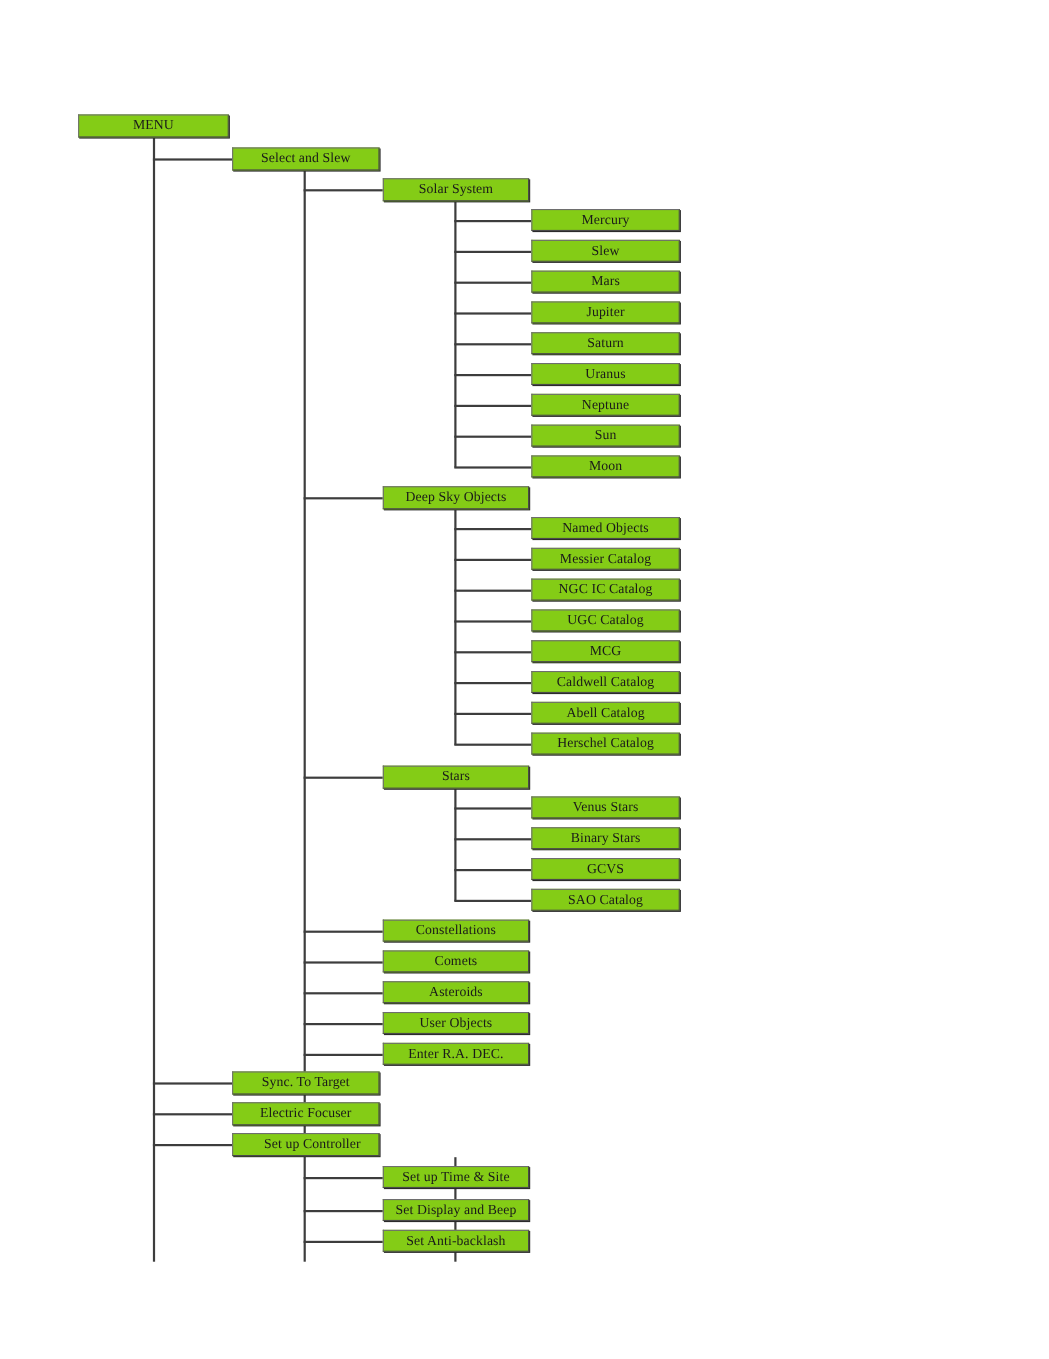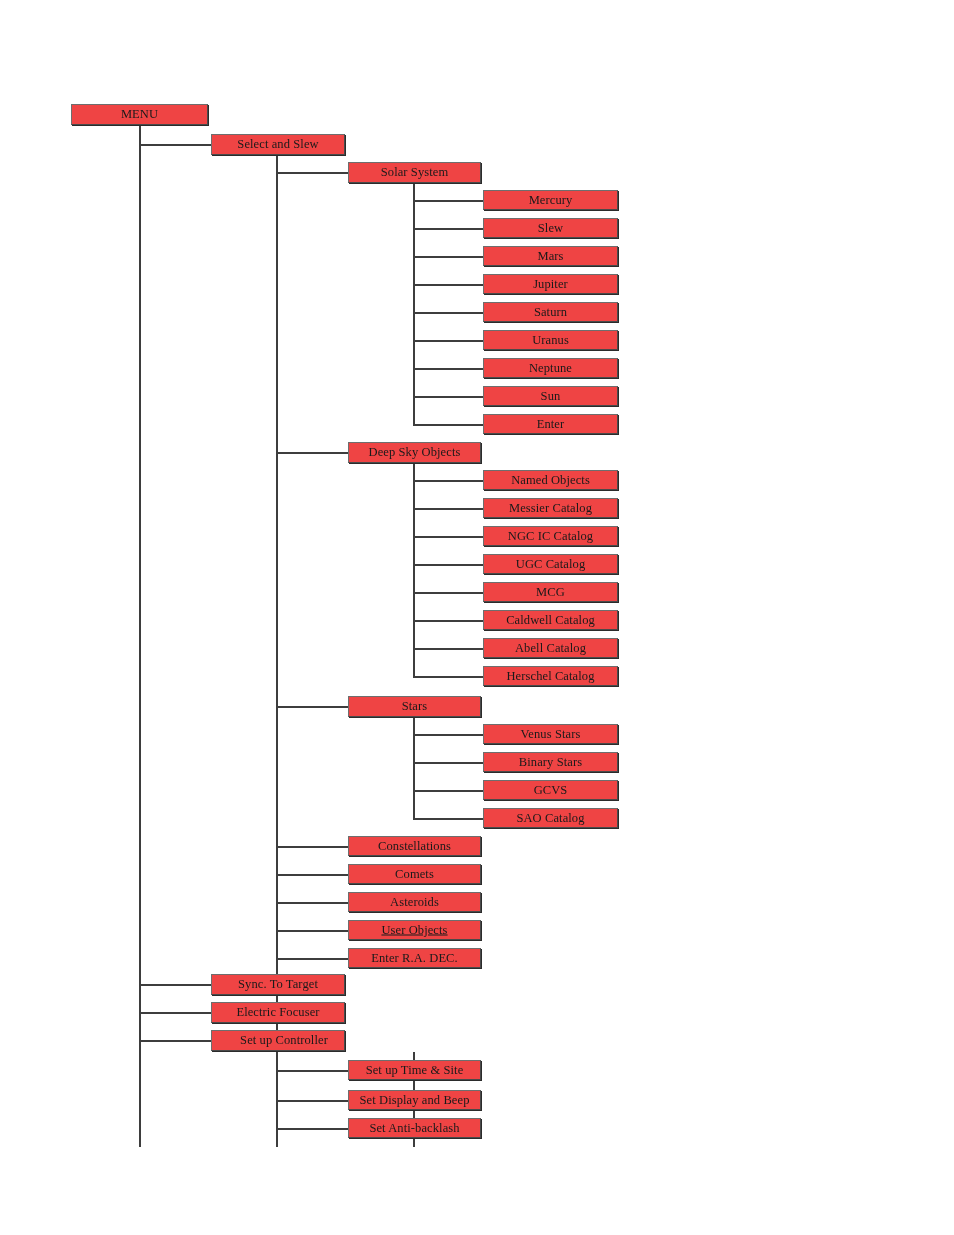--- a/index.html
+++ b/index.html
@@ -17,21 +17,21 @@
   #diagram {
     position: absolute;
     left: 0;
     top: 0;
     width: 954px;
     height: 1235px;
   }
   .node {
     position: absolute;
     box-sizing: border-box;
-    background: #ef4444;
+    background: #84cc16;
     border: 1px solid #4a4a4a;
     border-top-color: #6e6e6e;
     border-left-color: #6e6e6e;
     box-shadow: 1px 1px 0 0 #2b2b2b;
     color: #1a1a1a;
     font-size: 12.5px;
     line-height: 1;
     display: flex;
     align-items: center;
     justify-content: center;
@@ -142,21 +142,21 @@
   <div class="node" style="left:483px; top:330px; width:135px; height:20px;">
       <span class="label">Uranus</span>
     </div>
   <div class="node" style="left:483px; top:358px; width:135px; height:20px;">
       <span class="label">Neptune</span>
     </div>
   <div class="node" style="left:483px; top:386px; width:135px; height:20px;">
       <span class="label">Sun</span>
     </div>
   <div class="node" style="left:483px; top:414px; width:135px; height:20px;">
-      <span class="label">Enter</span>
+      <span class="label">Moon</span>
     </div>
 
   <div class="node" style="left:348px; top:442px; width:133px; height:21px;">
       <span class="label">Deep Sky Objects</span>
     </div>
 
   <div class="node" style="left:483px; top:470px; width:135px; height:20px;">
       <span class="label">Named Objects</span>
     </div>
   <div class="node" style="left:483px; top:498px; width:135px; height:20px;">
@@ -200,21 +200,21 @@
 
   <div class="node" style="left:348px; top:836px; width:133px; height:20px;">
       <span class="label">Constellations</span>
     </div>
   <div class="node" style="left:348px; top:864px; width:133px; height:20px;">
       <span class="label">Comets</span>
     </div>
   <div class="node" style="left:348px; top:892px; width:133px; height:20px;">
       <span class="label">Asteroids</span>
     </div>
-  <div class="node" style="left:348px; top:920px; width:133px; height:20px;text-decoration:underline;">
+  <div class="node" style="left:348px; top:920px; width:133px; height:20px;">
       <span class="label">User Objects</span>
     </div>
   <div class="node" style="left:348px; top:948px; width:133px; height:20px;">
       <span class="label">Enter R.A. DEC.</span>
     </div>
 
   <div class="node" style="left:211px; top:974px; width:134px; height:21px;">
       <span class="label">Sync.  To Target</span>
     </div>
   <div class="node" style="left:211px; top:1002px; width:134px; height:21px;align-items:center;">

